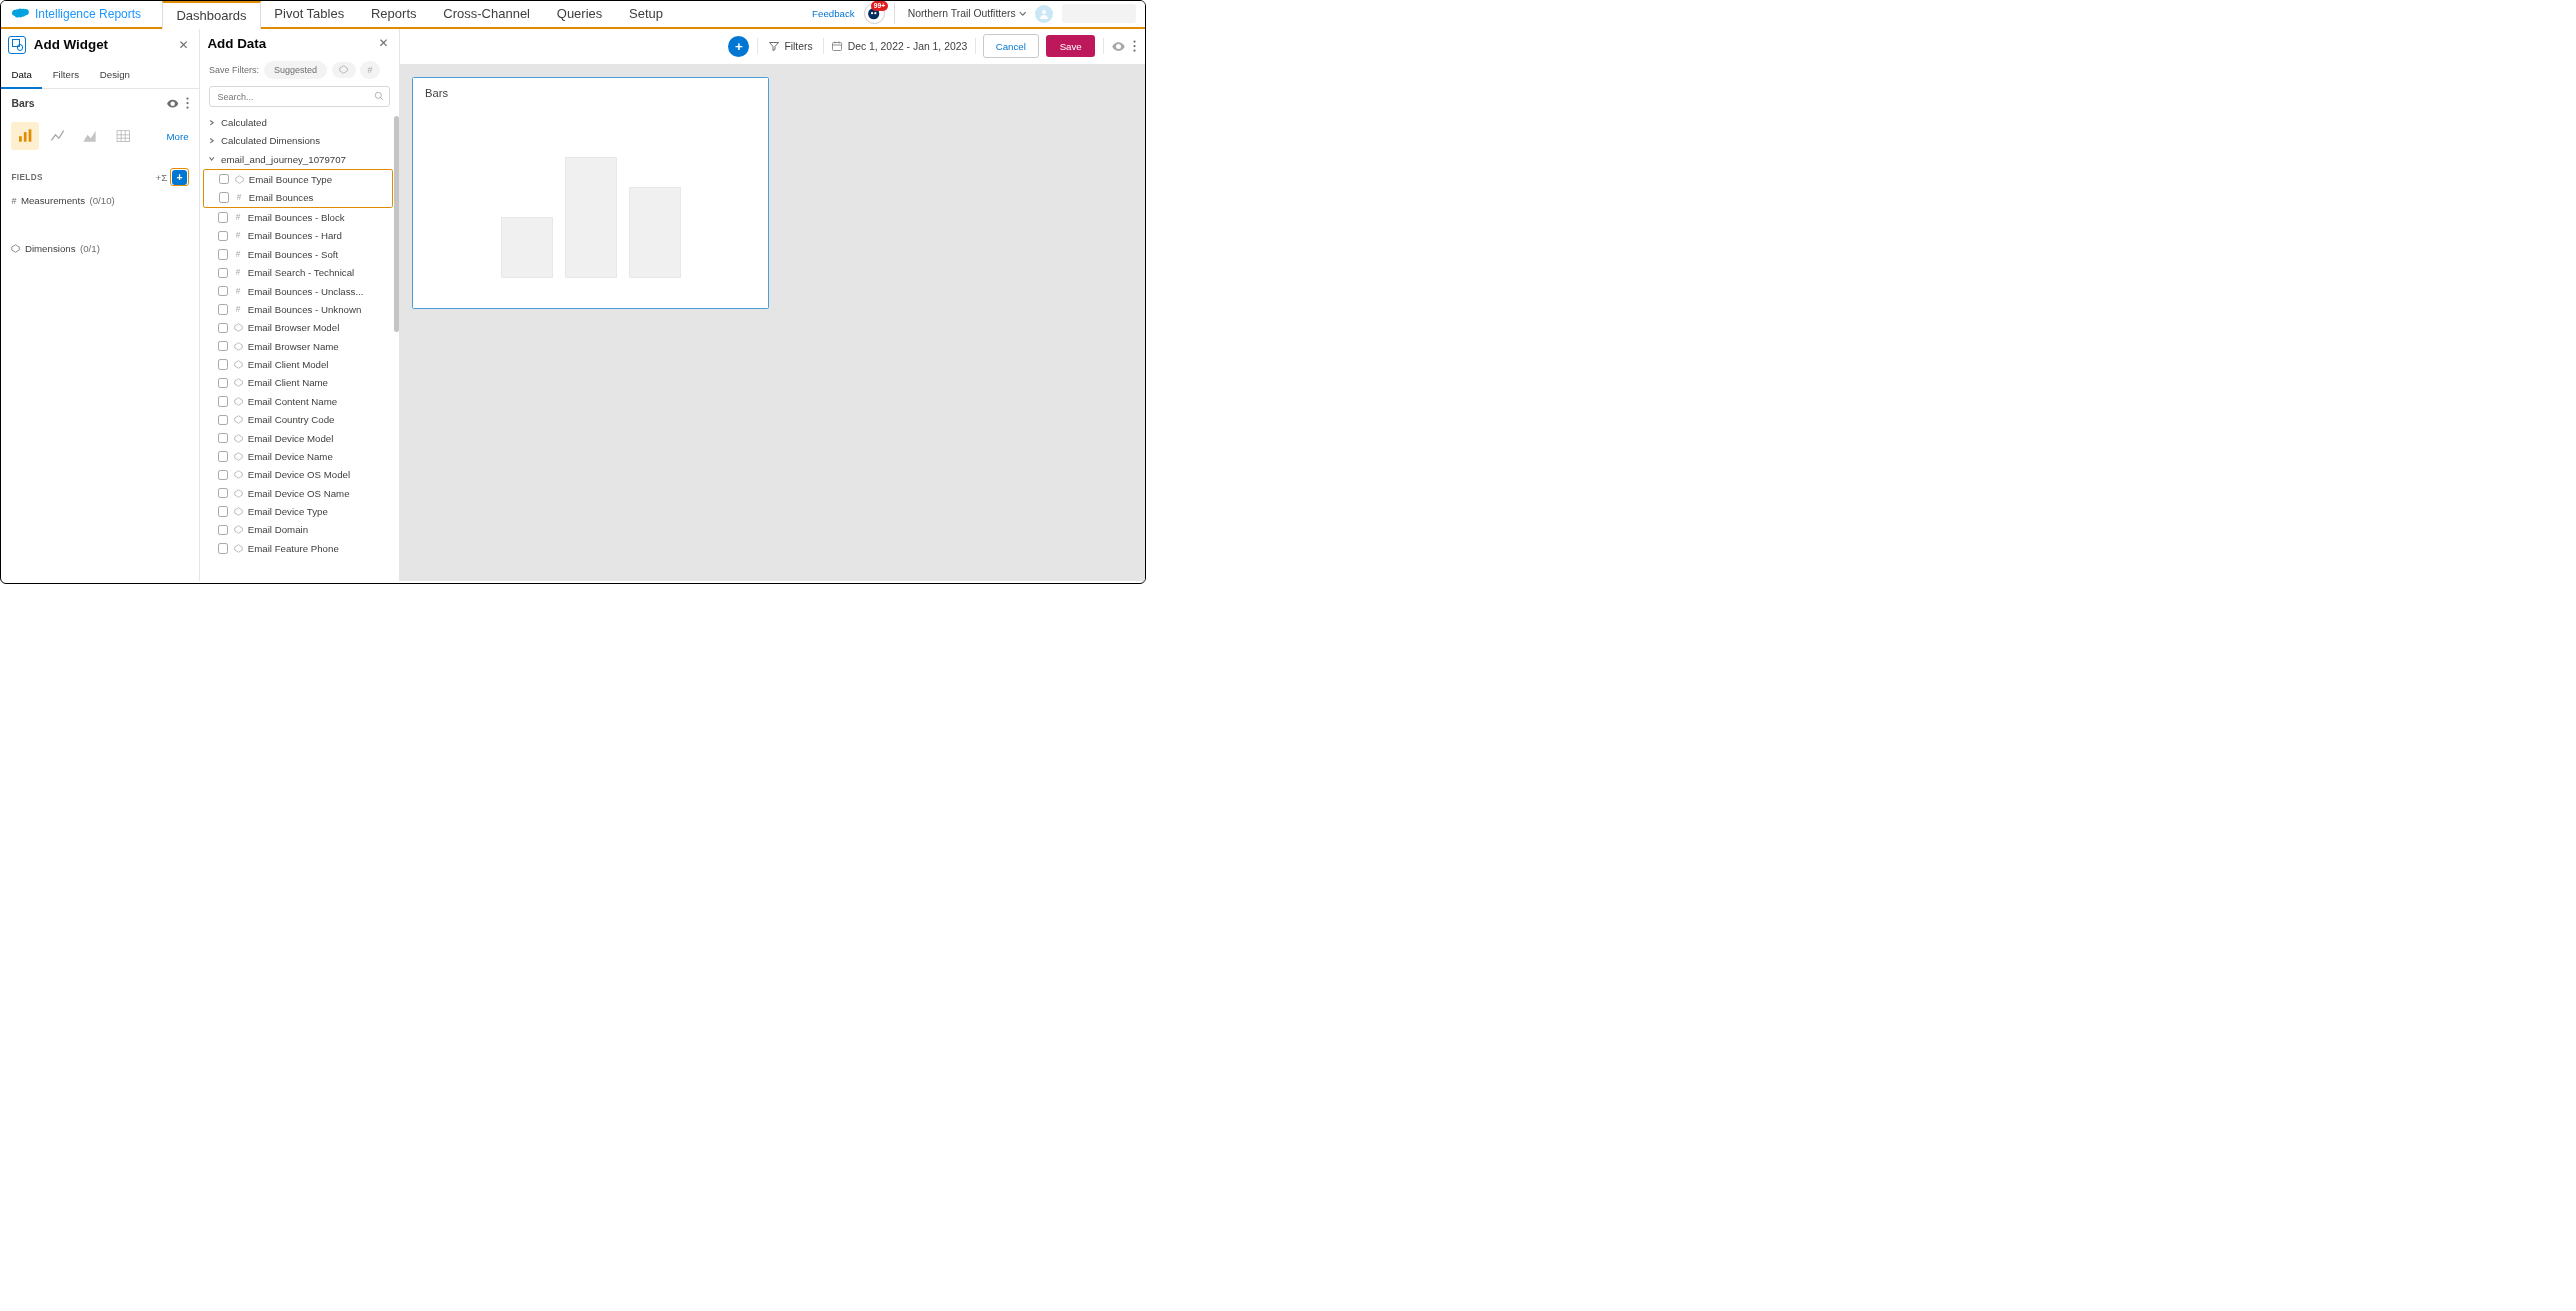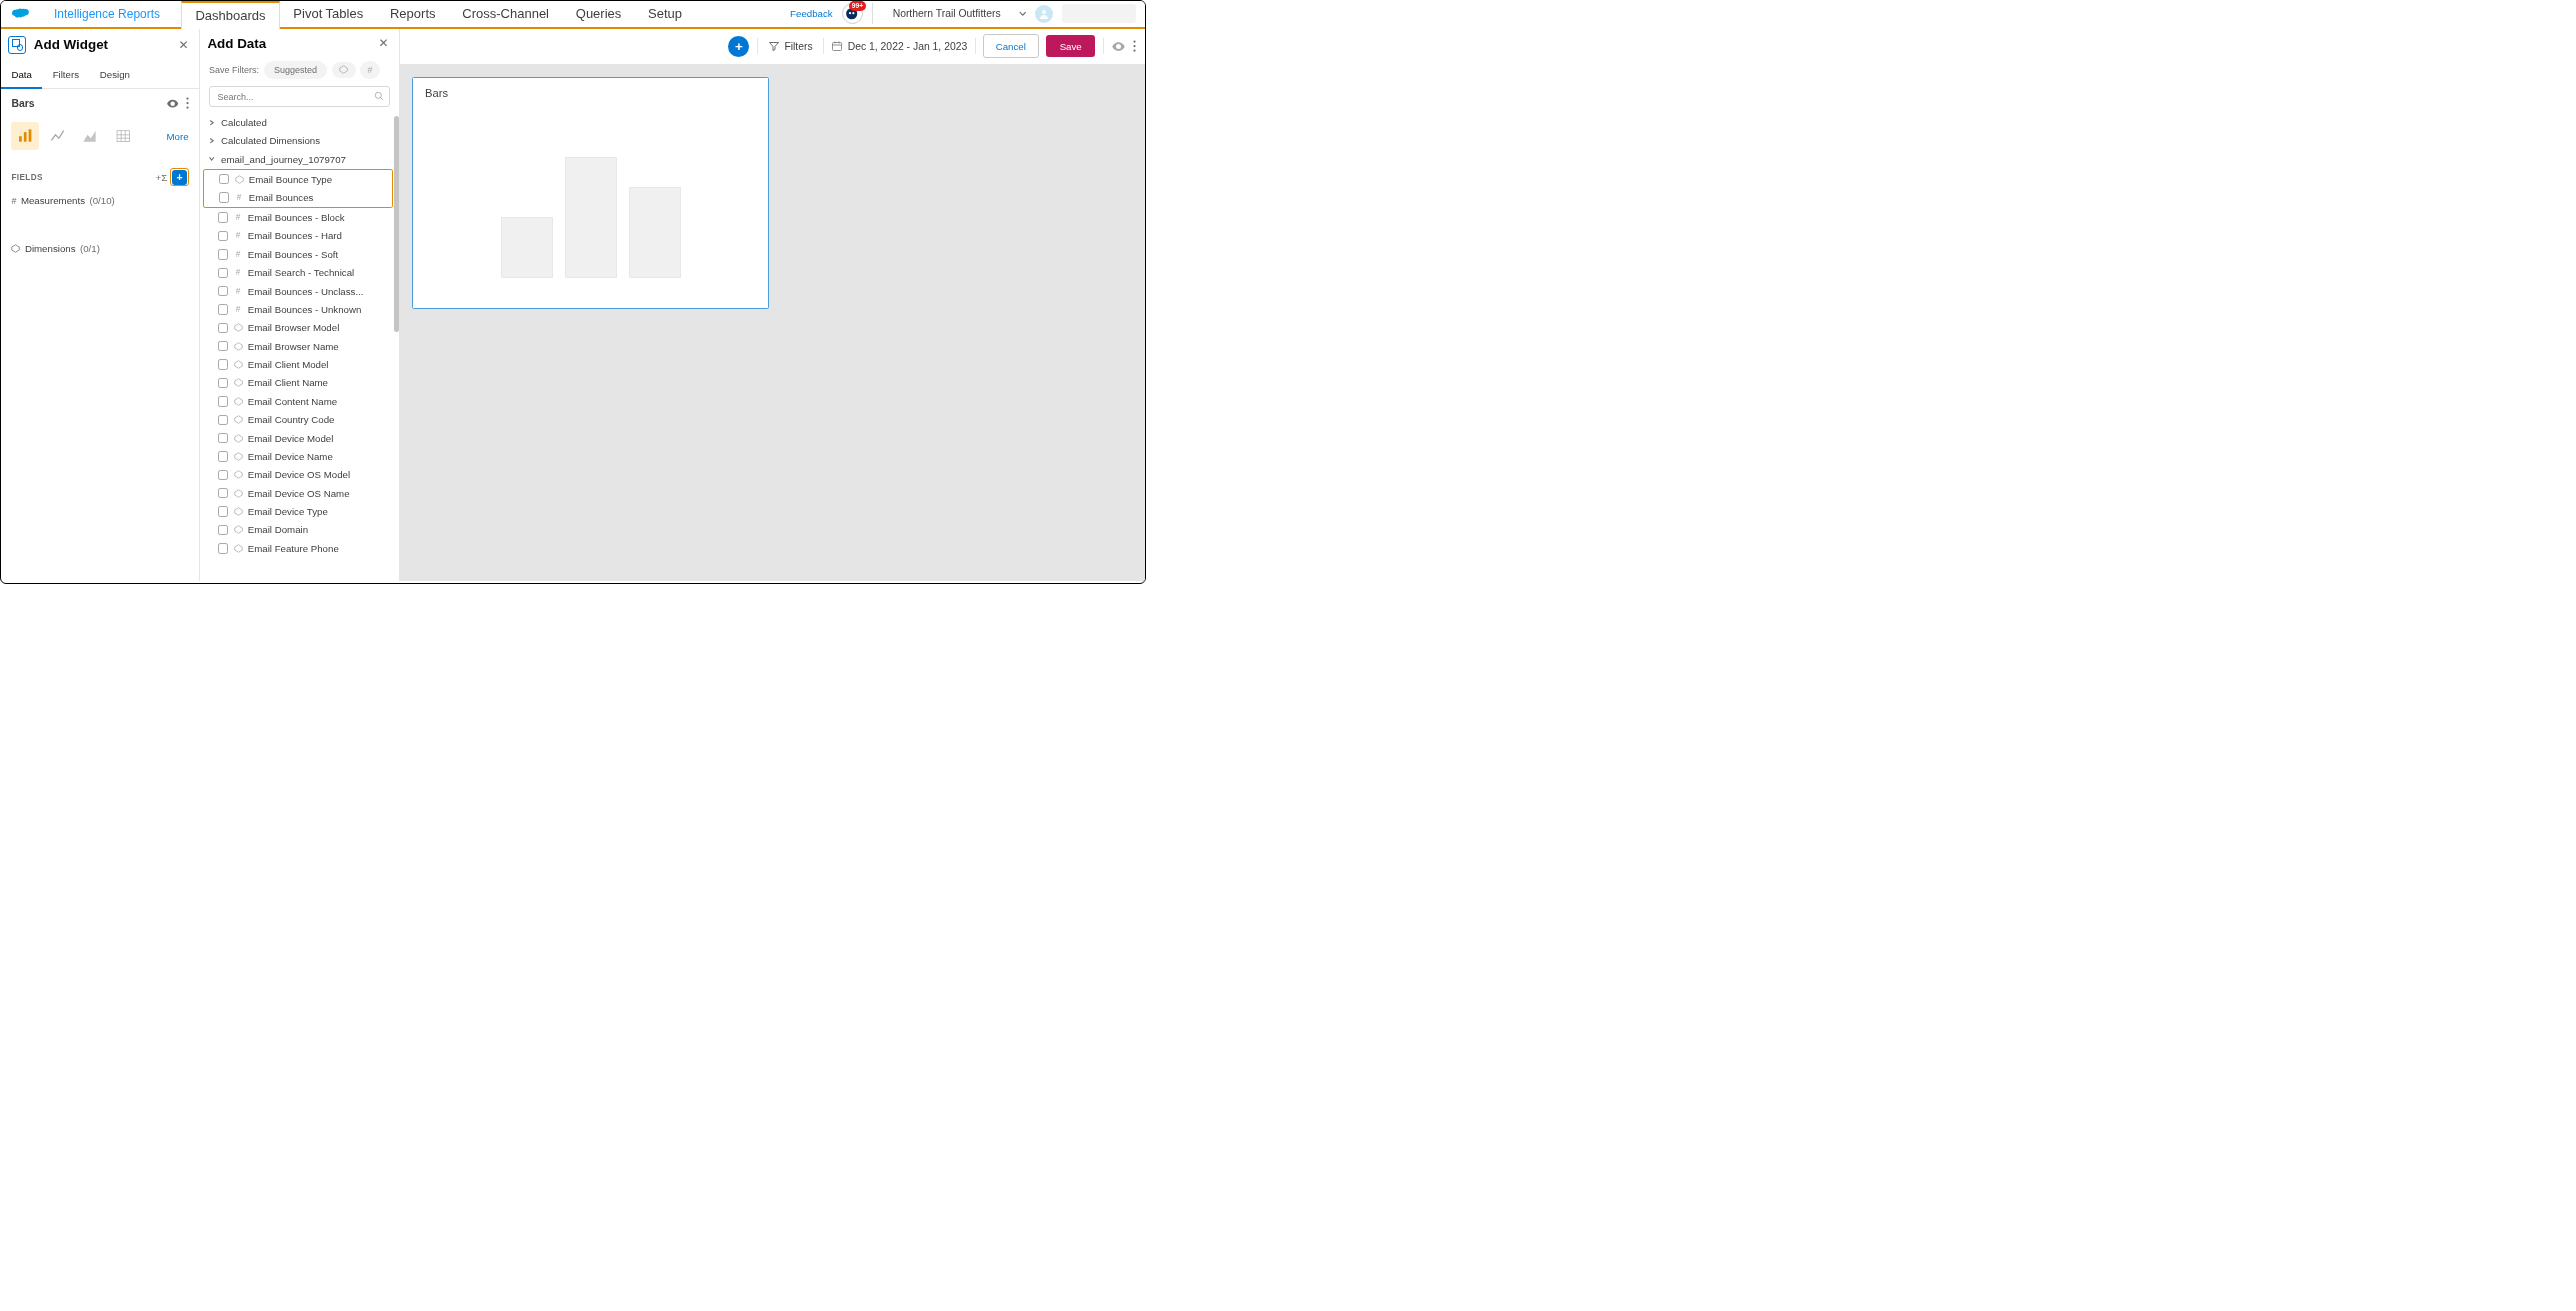--- a/index.html
+++ b/index.html
@@ -1,30 +1,30 @@
 <!DOCTYPE html>
 <html style="font-size:12px"><head>
 <meta charset="utf-8">
 <style>
   * { box-sizing: border-box; margin: 0; padding: 0; }
   body { font-family: -apple-system, "Segoe UI", Arial, sans-serif; font-size: 9.7px; color: #3e3e3c; background: #fff; width: 1146px; height: 584px; overflow: hidden; border-radius: 6px; border: 0.7px solid #000; }
   
   
   .topnav { display: flex; align-items: center; height: 27.5px; border-bottom: 2.2px solid #e08b00; background: #fff; }
-  .logo-area { display: flex; align-items: flex-end; padding: 0 9px; gap: 23px; }
+  .logo-area { display: flex; align-items: flex-end; padding: 0 9px; gap: 4px; }
   .logo { width: 21px; height: 13.4px; }
   .brand { font-size: 12px; color: #1b96ff; font-weight: 400; }
   .tabs { display: flex; align-self: stretch; margin-left: 12px; }
   .tab { display: flex; align-items: center; padding: 0 13.4px; font-size: 13px; color: #3e3e3c; cursor: pointer; }
   .tab.active { background: #fff; border-top: 2.2px solid #e08b00; border-left: 0.7px solid #ddd; border-right: 0.7px solid #ddd; margin-bottom: -2.2px; padding-top: 0; }
   .topnav-right { margin-left: auto; display: flex; align-items: center; gap: 9px; padding-right: 9px; }
   .feedback { color: #0176d3; font-size: 9.7px; }
   .noti { position: relative; width: 21px; height: 21px; border-radius: 50%; background: #fff; border: 0.7px solid #ccc; display: flex; align-items: center; justify-content: center; }
   .noti-badge { position: absolute; top: -3.7px; right: -4.5px; background: #e01e1e; color: #fff; font-size: 6.7px; padding: 1.5px 3px; border-radius: 6px; font-weight: bold; }
-  .org-switch { display: flex; align-items: center; gap: 18px; font-size: 10.4px; color: #3e3e3c; border-left: 0.7px solid #ddd; padding-left: 20px; height: 21px; }
+  .org-switch { display: flex; align-items: center; gap: 3px; font-size: 10.4px; color: #3e3e3c; border-left: 0.7px solid #ddd; padding-left: 13px; height: 21px; }
   .avatar-box { width: 18px; height: 18px; border-radius: 50%; background: #c9e7f5; display: flex; align-items: center; justify-content: center; }
   .search-top { background: #f3f3f3; border-radius: 3px; height: 19.4px; width: 74px; }
 
   
   .content { display: flex; height: calc(100% - 30px); }
   
   
   .panel1 { width: 199px; border-right: 0.7px solid #e5e5e5; display: flex; flex-direction: column; }
   .panel-header { display: flex; align-items: center; padding: 7.4px 10.4px 7.4px 7.4px; }
   .panel-title { font-size: 13.4px; font-weight: 600; color: #080707; }

